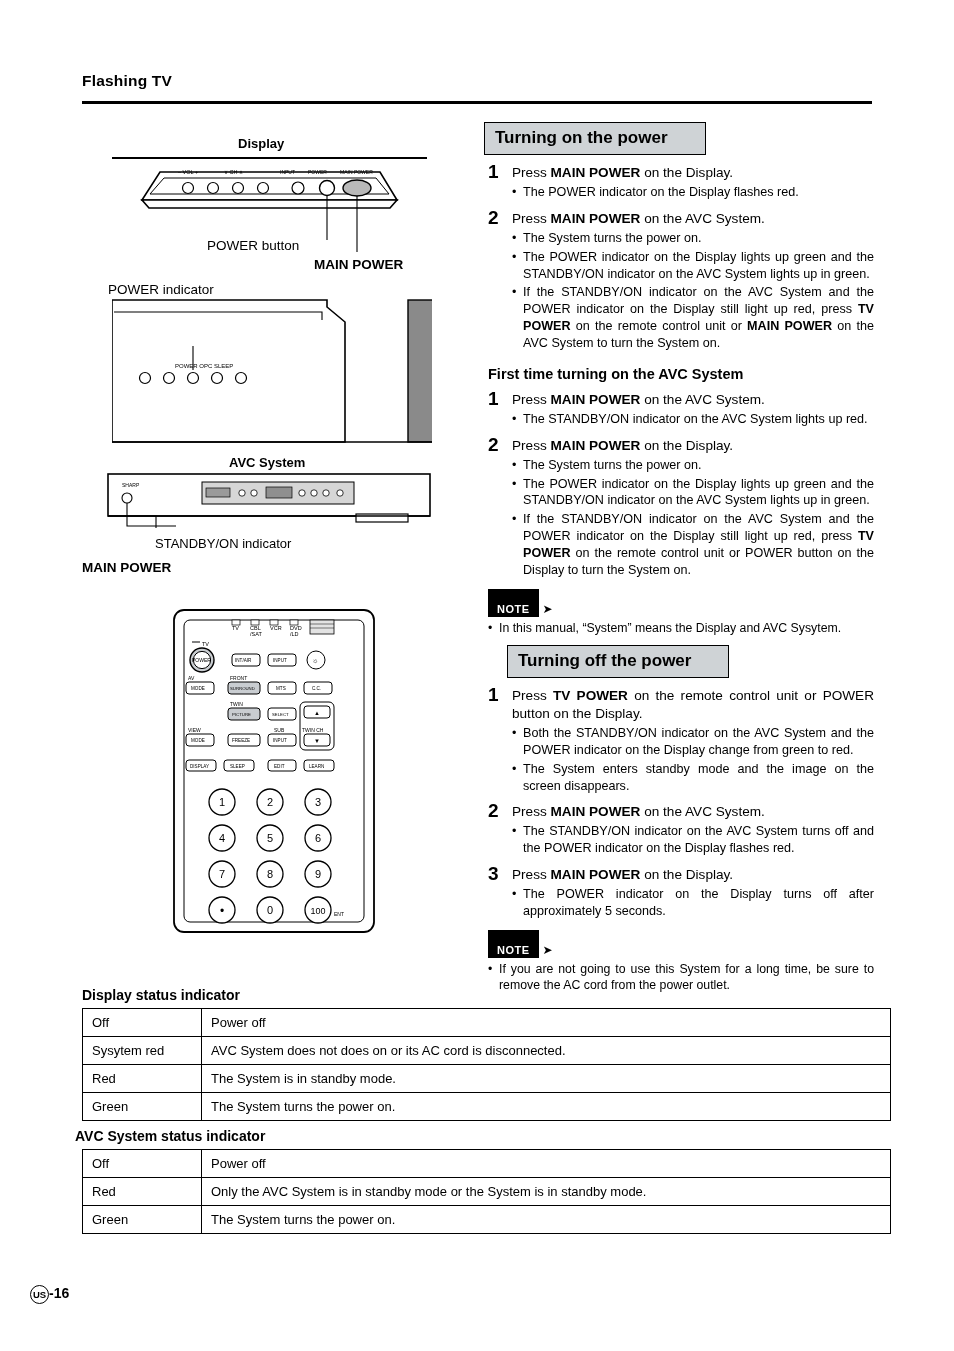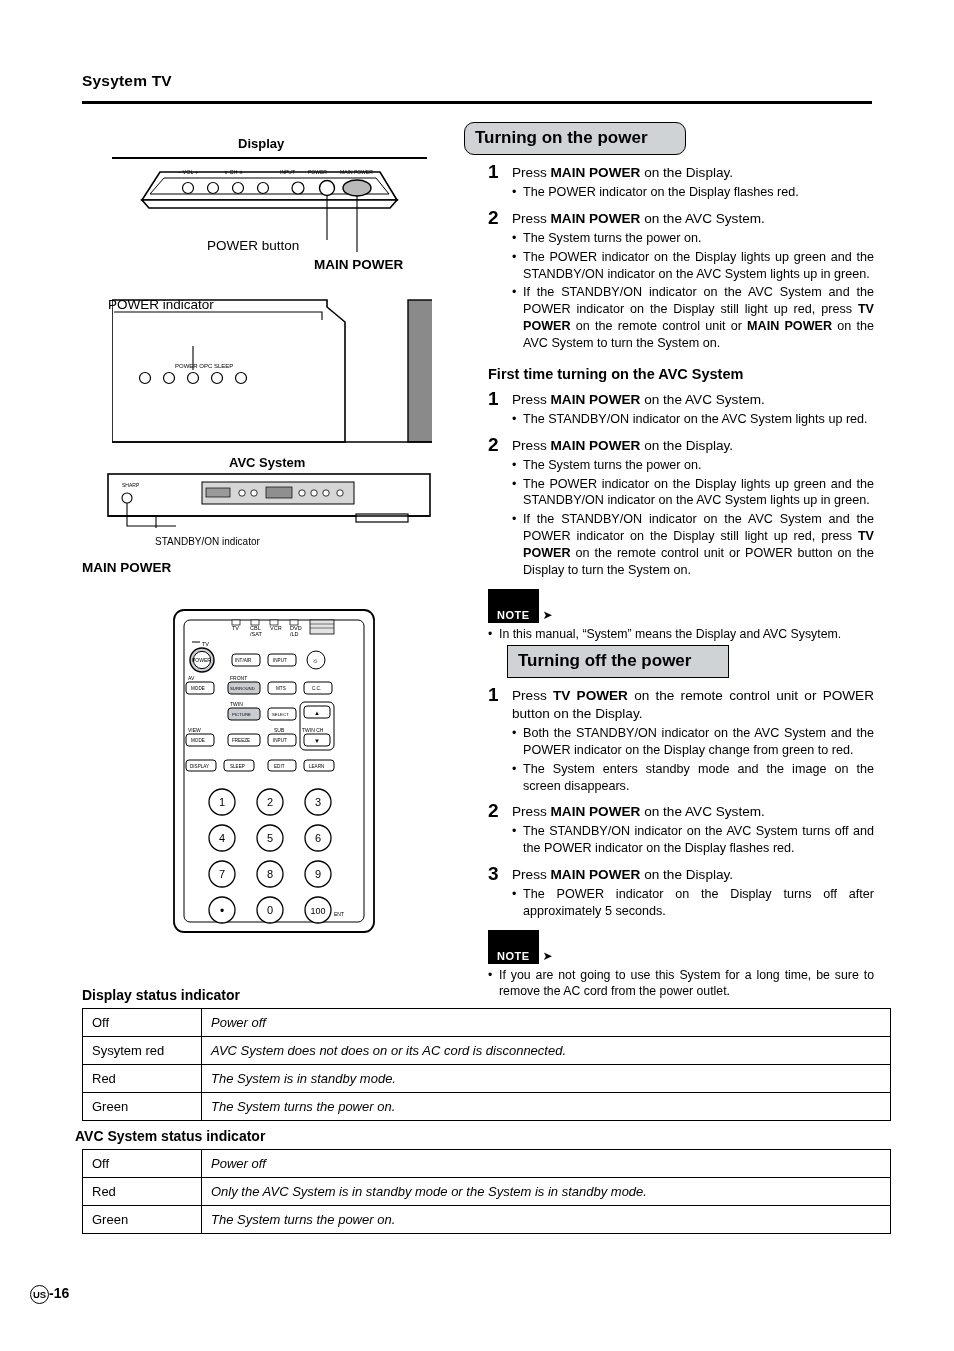--- a/index.html
+++ b/index.html
@@ -15,69 +15,69 @@
   .hdr-rule{position:absolute;left:82px;top:101px;width:790px;height:3px;background:#000;}
 
   
   .lbl-display{position:absolute;left:238px;top:136px;font-size:13px;font-weight:bold;}
   .disp-rule{position:absolute;left:112px;top:157px;width:315px;height:2px;background:#000;}
 
   .panel-svg{position:absolute;}
 
   .lbl-powerbutton{position:absolute;left:207px;top:238px;font-size:13.5px;}
   .lbl-mainpower1{position:absolute;left:314px;top:257px;font-size:13.5px;font-weight:bold;}
-  .lbl-powerind{position:absolute;left:108px;top:297px;font-size:13.5px;}
+  .lbl-powerind{position:absolute;left:108px;top:282px;font-size:13.5px;}
 
   .lbl-avcsystem{position:absolute;left:229px;top:455px;font-size:13px;font-weight:bold;}
-  .lbl-standby{position:absolute;left:155px;top:536px;font-size:10px;}
+  .lbl-standby{position:absolute;left:155px;top:536px;font-size:13px;}
   .lbl-mainpower2{position:absolute;left:82px;top:560px;font-size:13.5px;font-weight:bold;}
 
   
   .sec-head{
     position:absolute;background:#cfd3d6;border:1px solid #000;
     font-size:17px;font-weight:bold;padding:5px 10px 6px 10px;
   }
   .rc{position:absolute;left:488px;width:386px;}
   .step{position:relative;margin-top:9px;}
   .step-num{position:absolute;left:0;top:-3px;font-size:19px;font-weight:bold;}
   .step-txt{margin-left:24px;font-size:13.6px;line-height:1.32;text-align:justify;}
   .bul{margin-left:24px;font-size:12.6px;line-height:1.34;text-align:justify;
        position:relative;padding-left:11px;margin-top:2px;}
   .bul:before{content:"\2022";position:absolute;left:0;top:0;}
   b{font-weight:bold;}
   .subhead{font-size:14.5px;font-weight:bold;margin-top:14px;}
 
   .note-badge{
     display:inline-block;background:#000;color:#fff;font-size:11px;font-weight:bold;
-    padding:20px 9px 2px 9px;letter-spacing:.5px;
+    padding:14px 9px 2px 9px;letter-spacing:.5px;
   }
   .note-arrow{display:inline-block;margin-left:4px;font-size:12px;color:#000;}
   .note-line{font-size:12.3px;line-height:1.33;position:relative;padding-left:11px;margin-top:3px;text-align:justify;}
   .note-line:before{content:"\2022";position:absolute;left:0;top:0;}
 
   
   .tbl-title{position:absolute;font-size:14px;font-weight:bold;}
   table.status{position:absolute;border-collapse:collapse;border:1.6px solid #000;}
   table.status td{border:1px solid #000;font-size:13px;padding:6px 9px;}
   table.status td.c1{width:100px;}
-  table.status td.c2{width:670px;font-style:italic;}
+  table.status td.c2{width:670px;}
 
   
   .pgnum{position:absolute;left:30px;top:1285px;font-size:14px;font-weight:bold;}
   .us-circle{
     display:inline-block;width:17px;height:17px;border:1.3px solid #000;border-radius:50%;
     font-size:9.5px;line-height:17px;text-align:center;font-weight:bold;vertical-align:middle;
   }
 </style>
 </head>
 <body>
 
 <div class="page">
 
-  <div class="hdr-title">Sysytem TV</div>
+  <div class="hdr-title">Flashing TV</div>
   <div class="hdr-rule"></div>
 
   <div class="lbl-display">Display</div>
   <div class="disp-rule"></div>
 
   <svg class="panel-svg" style="left:112px;top:160px;" width="320" height="300">
 
     <path d="M30,40 L285,40 L268,12 L48,12 Z" fill="#ffffff" stroke="#000" stroke-width="1.6"></path>
     <path d="M38,34 L277,34 L264,18 L52,18 Z" fill="#ffffff" stroke="#000" stroke-width="1"></path>
     <path d="M30,40 L285,40 L278,48 L37,48 Z" fill="#ffffff" stroke="#000" stroke-width="1.6"></path>
@@ -235,21 +235,21 @@
       <circle cx="52" cy="304" r="13" fill="#fff" stroke="#000" stroke-width="1.3"></circle>
         <text x="52" y="309" font-size="12">•</text>
       <circle cx="100" cy="304" r="13" fill="#fff" stroke="#000" stroke-width="1.3"></circle>
         <text x="100" y="308">0</text>
       <circle cx="148" cy="304" r="13" fill="#fff" stroke="#000" stroke-width="1.3"></circle>
         <text x="148" y="308" font-size="9">100</text>
     </g>
     <text x="164" y="310" font-size="5" font-family="Liberation Sans, sans-serif">ENT</text>
   </svg>
 
-  <div class="sec-head" style="left:464px;top:122px;width:200px;border-radius:10px;">Turning on the power</div>
+  <div class="sec-head" style="left:484px;top:122px;width:200px;">Turning on the power</div>
 
   <div class="rc" style="top:155px;">
 
     <div class="step">
       <div class="step-num">1</div>
       <div class="step-txt">
         <span>Press </span><b>MAIN POWER</b><span> on the Display.</span>
       </div>
       <div class="bul">The POWER indicator on the Display flashes red.</div>
     </div>

